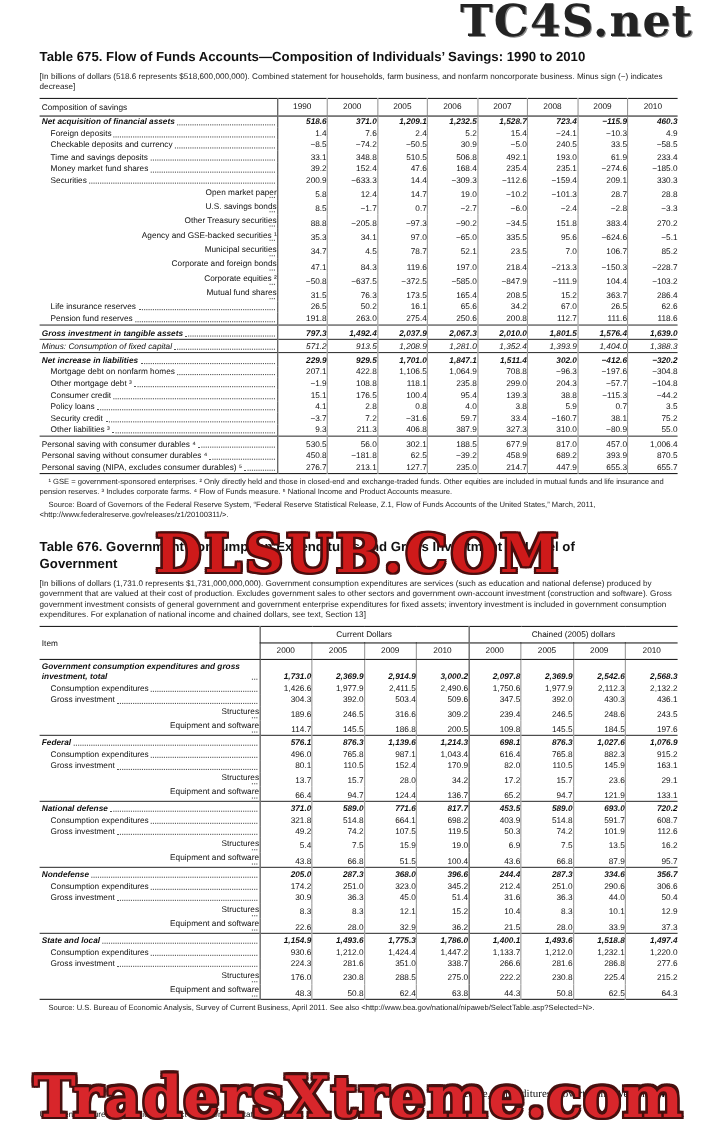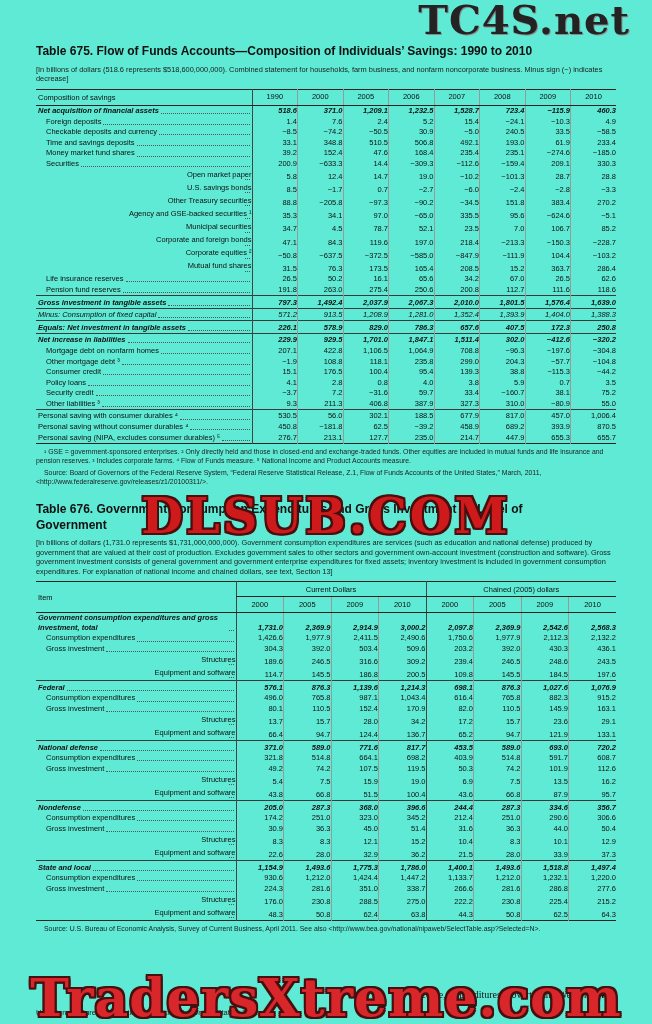--- a/index.html
+++ b/index.html
@@ -1,20 +1,20 @@
 <!DOCTYPE html>
 <html><head>
 <meta charset="utf-8">
 <style>
   * { margin:0; padding:0; box-sizing:border-box; }
   html,body { background:#e8e8e6; }
   body { font-family:"Liberation Sans", sans-serif; }
   .page {
     position:relative; width:652px; height:1024px; margin:0 auto;
-    background:#5eead4; color:#111; overflow:hidden;
+    background:#ffffff; color:#111; overflow:hidden;
     padding:44px 36px 0 36px;
   }
 
   
   .wm { pointer-events:none; }
   .wm-top {
     position:absolute; top:-4px; right:22px; z-index:6;
     font-family:"DejaVu Serif", serif; font-weight:bold; font-size:40px;
     color:#232323; letter-spacing:1px; text-shadow:1px 1px 0 #8a8a8a;
     white-space:nowrap;
@@ -391,36 +391,20 @@
             <td class="num">1,208.9</td>
             <td class="num">1,281.0</td>
             <td class="num">1,352.4</td>
             <td class="num">1,393.9</td>
             <td class="num">1,404.0</td>
             <td class="num">1,388.3</td>
           </tr>
           <tr class="b rule">
             <td class="lbl">
               <div class="lblwrap ind0">
-                <span class="lt">Equals: Net investment in tangible assets</span>
-                <span class="leader"></span>
-              </div>
-            </td>
-            <td class="num gsep">226.1</td>
-            <td class="num">578.9</td>
-            <td class="num">829.0</td>
-            <td class="num">786.3</td>
-            <td class="num">657.6</td>
-            <td class="num">407.5</td>
-            <td class="num">172.3</td>
-            <td class="num">250.8</td>
-          </tr>
-          <tr class="b rule">
-            <td class="lbl">
-              <div class="lblwrap ind0">
                 <span class="lt">Net increase in liabilities</span>
                 <span class="leader"></span>
               </div>
             </td>
             <td class="num gsep">229.9</td>
             <td class="num">929.5</td>
             <td class="num">1,701.0</td>
             <td class="num">1,847.1</td>
             <td class="num">1,511.4</td>
             <td class="num">302.0</td>
@@ -636,21 +620,21 @@
             <td class="lbl">
               <div class="lblwrap ind1">
                 <span class="lt">Gross investment</span>
                 <span class="leader"></span>
               </div>
             </td>
             <td class="num gsep">304.3</td>
             <td class="num">392.0</td>
             <td class="num">503.4</td>
             <td class="num">509.6</td>
-            <td class="num gsep">203.2</td>
+            <td class="num gsep">347.5</td>
             <td class="num">392.0</td>
             <td class="num">430.3</td>
             <td class="num">436.1</td>
           </tr>
           <tr>
             <td class="lbl">
               <div class="lblwrap ind2">
                 <span class="lt">Structures</span>
                 <span class="leader"></span>
               </div>

